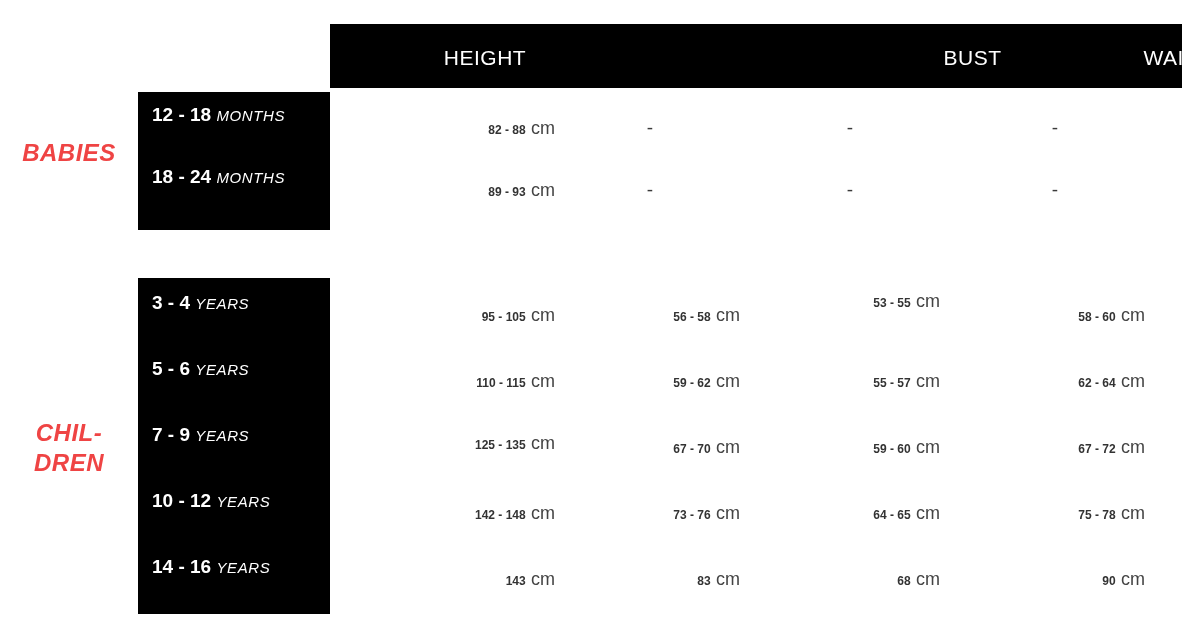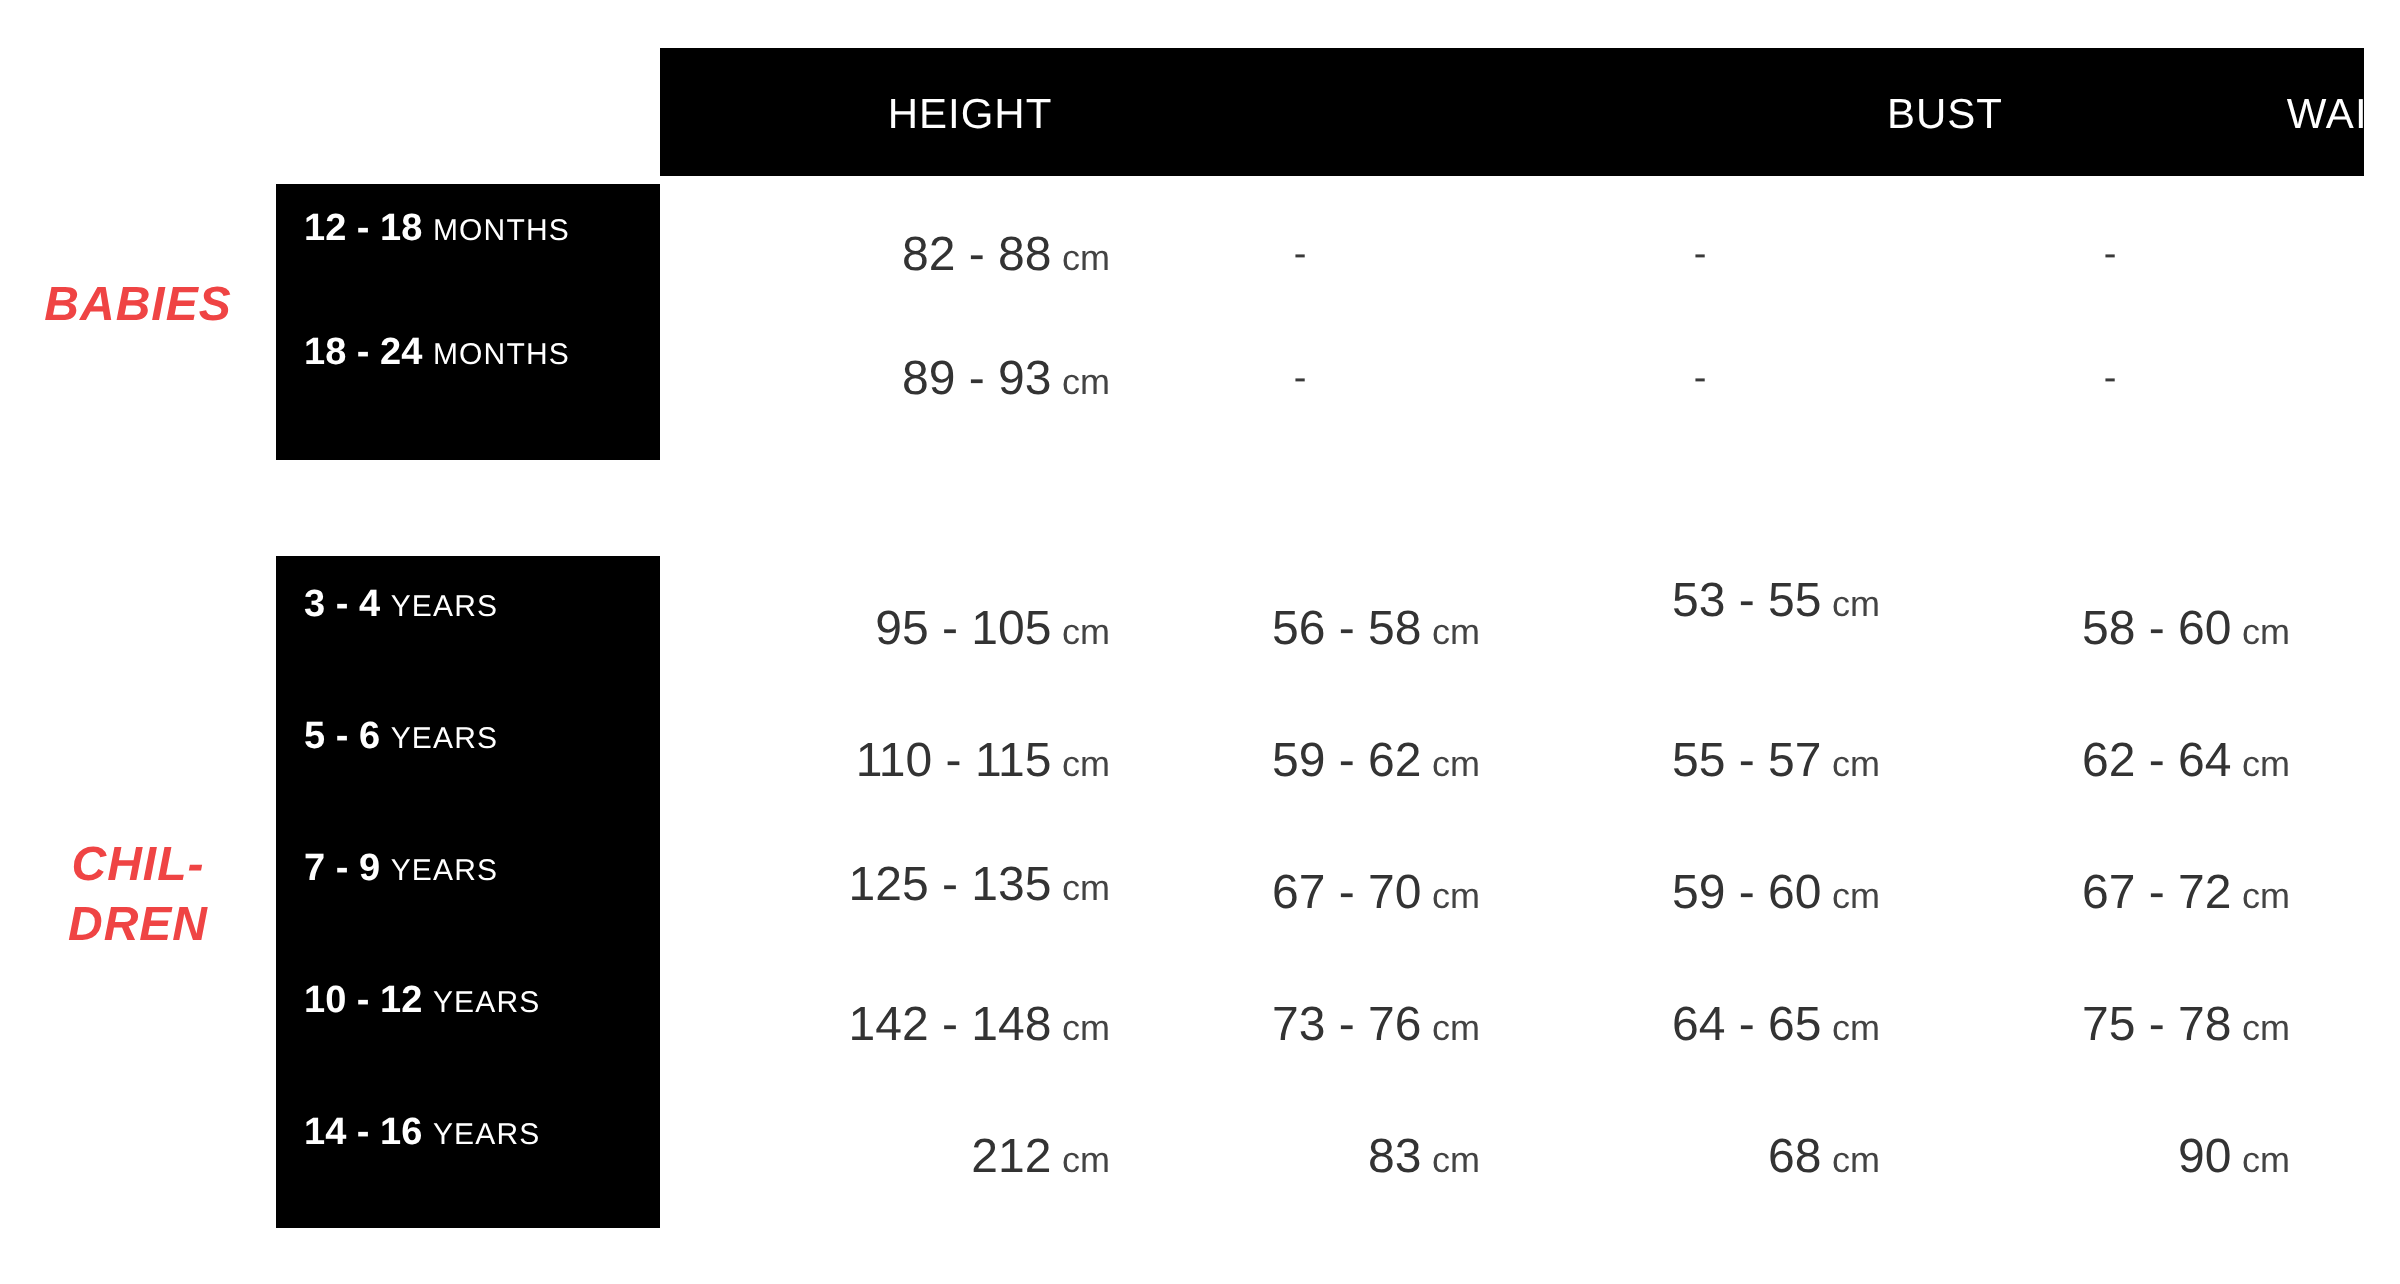--- a/index.html
+++ b/index.html
@@ -74,35 +74,36 @@
     font-size: 19px;
   }
   .size-label .num {
     font-weight: bold;
     font-size: 19px;
   }
   .size-label .unit {
     font-weight: normal;
     font-size: 15px;
     letter-spacing: 0.6px;
+    font-style: italic;
   }
 
   
   .data-cell {
     position: absolute;
     height: 26px;
     line-height: 26px;
     text-align: right;
     white-space: nowrap;
     color: #3a3a3a;
     font-size: 19px;
   }
   .data-cell .val {
-    font-weight: normal;
-    font-size: 24px;
+    font-weight: bold;
+    font-size: 12px;
     color: #333333;
   }
   .data-cell .unit {
     font-weight: normal;
     font-size: 18px;
     color: #444444;
   }
   .data-cell.dash {
     text-align: center;
     color: #3a3a3a;
@@ -243,21 +244,21 @@
 <div class="data-cell col3" style="top:500px;">
   <span class="val">75 - 78</span>
   <span class="unit">cm</span>
 </div>
 
 <div class="size-label" style="top:556px;">
   <span class="num">14 - 16</span>
   <span class="unit">YEARS</span>
 </div>
 <div class="data-cell col0" style="top:566px;">
-  <span class="val">212</span>
+  <span class="val">143</span>
   <span class="unit">cm</span>
 </div>
 <div class="data-cell col1" style="top:566px;">
   <span class="val">83</span>
   <span class="unit">cm</span>
 </div>
 <div class="data-cell col2" style="top:566px;">
   <span class="val">68</span>
   <span class="unit">cm</span>
 </div>

